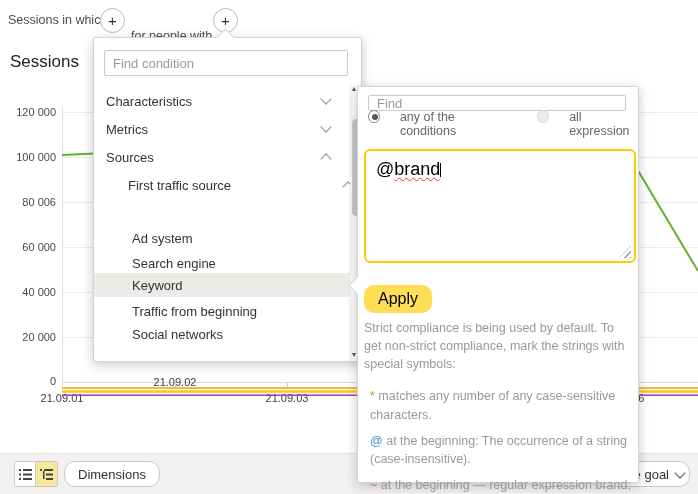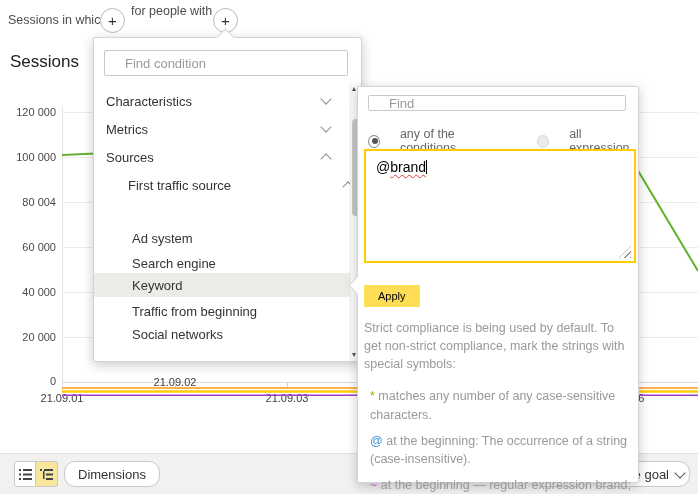--- a/index.html
+++ b/index.html
@@ -22,21 +22,21 @@
   .xlab{width:60px;text-align:center;font-size:11px;color:#3c3c3c;}
   .tick{width:1px;height:4px;background:#ccc;}
 
   
   .panel{background:#fff;border:1px solid #d6d4d1;border-radius:2px;
          box-shadow:0 3px 12px rgba(0,0,0,.22);}
   .notch{width:12px;height:12px;background:#fff;transform:rotate(45deg);}
 
   
   .cond-input{box-sizing:border-box;border:1px solid #c9c9c9;border-radius:2px;
-              font-size:13px;padding:0 20px;color:#333;outline:none;
+              font-size:13px;padding:0 8px;color:#333;outline:none;
               font-family:"Liberation Sans",sans-serif;}
   .cond-input::placeholder{color:#9a9a9a;}
   .row{position:absolute;left:0;width:250px;height:24px;display:flex;align-items:center;
        font-size:13px;color:#333;cursor:pointer;}
   .row.sel{background:#edebe8;width:256px;}
   .lvl0{padding-left:12px;} .lvl1{padding-left:34px;} .lvl2{padding-left:38px;}
   .chev{position:absolute;right:26px;width:7px;height:7px;
         border-right:1.5px solid #8f8f8f;border-bottom:1.5px solid #8f8f8f;}
   .chev.down{transform:rotate(45deg);top:6px;}
   .chev.up{transform:rotate(-135deg);top:10px;}
@@ -44,28 +44,28 @@
   .sb-thumb{width:8px;border-radius:4px;background:#c9c9c9;}
   .sb-arrow{font-size:8px;color:#555;line-height:1;}
 
   
   .radio{width:13px;height:13px;border-radius:50%;box-sizing:border-box;}
   .radio.on{border:1px solid #8a8a8a;background:#fff;position:relative;}
   .radio.on::after{content:"";position:absolute;left:2.5px;top:2.5px;width:6px;height:6px;
                    border-radius:50%;background:#555;}
   .radio.off{border:1px solid #d8d8d8;background:#ebebeb;}
   .radio-lab{font-size:12.5px;color:#666;}
-  .cond-area{box-sizing:border-box;border:2px solid #fc0;border-radius:0;background:#fff;
-             font-size:14px;color:#000;padding:8px 10px;}
+  .cond-area{box-sizing:border-box;border:2px solid #fc0;border-radius:6px;background:#fff;
+             font-size:18px;color:#000;padding:8px 10px;}
   .wavy{text-decoration:underline wavy #e03c31 1px;text-underline-offset:2px;}
   .caret{display:inline-block;width:1px;height:14px;background:#000;vertical-align:-2px;}
   .resize{position:absolute;right:3px;bottom:3px;width:12px;height:12px;
           background:repeating-linear-gradient(-45deg,#9a9a9a 0 1.3px,transparent 1.3px 4px);
           clip-path:polygon(100% 0,100% 100%,0 100%);}
-  .apply{background:#fd5;border:0;border-radius:0;font-size:11px;color:#000;
+  .apply{background:#fd5;border:0;border-radius:10px;font-size:16px;color:#000;
          padding:5px 14px;cursor:pointer;font-family:"Liberation Sans",sans-serif;}
   .help{font-size:12.5px;line-height:1.45;color:#999;}
   .help p{margin:0 0 14px 0;}
   .help .item{margin:0 0 8px 6px;}
   .sym-0{color:#99ad00;} .sym-1{color:#3c94d7;} .sym-2{color:#c75fc7;}
 
   
   .bbar{background:#f2f1ef;border-top:1px solid #e2e1de;}
   .btn{box-sizing:border-box;height:26px;background:#fff;border:1px solid #c9c9c9;
        border-radius:11px;font-size:13px;color:#333;display:flex;align-items:center;
@@ -77,40 +77,40 @@
   .goal-chev{width:7px;height:7px;border-right:1.5px solid #555;border-bottom:1.5px solid #555;
              transform:rotate(45deg);margin:-3px 0 0 7px;}
 </style>
 </head>
 <body>
 
 <div class="abs filter-label" style="left:8px;top:13px;">Sessions in which</div>
 <div class="abs plus-btn" style="left:100px;top:8px;">
     <span>+</span>
   </div>
-<div class="abs filter-label" style="left:131px;top:4px;">for people with</div>
+<div class="abs filter-label" style="left:131px;top:29px;">for people with</div>
 <div class="abs plus-btn" style="left:213px;top:8px;">
     <span>+</span>
   </div>
 
 <div class="abs" style="left:0;top:0;width:698px;height:494px;z-index:1;">
   <div class="abs chart-title" style="left:10px;top:52px;">Sessions</div>
 
   <div class="abs gridline" style="top:112px;"></div>
   <div class="abs gridline" style="top:157px;"></div>
   <div class="abs gridline" style="top:202px;"></div>
   <div class="abs gridline" style="top:247px;"></div>
   <div class="abs gridline" style="top:292px;"></div>
   <div class="abs gridline" style="top:337px;"></div>
   <div class="abs axisline" style="top:382px;"></div>
   <div class="abs vborder" style="left:62px;top:107px;height:283px;"></div>
 
   <div class="abs ylab" style="left:6px;top:106px;">120 000</div>
   <div class="abs ylab" style="left:6px;top:151px;">100 000</div>
-  <div class="abs ylab" style="left:6px;top:196px;">80 004</div>
+  <div class="abs ylab" style="left:6px;top:196px;">80 006</div>
   <div class="abs ylab" style="left:6px;top:241px;">60 000</div>
   <div class="abs ylab" style="left:6px;top:286px;">40 000</div>
   <div class="abs ylab" style="left:6px;top:331px;">20 000</div>
   <div class="abs ylab" style="left:6px;top:375px;">0</div>
 
   <div class="abs xlab" style="left:32px;top:392px;">21.09.01</div>
   <div class="abs xlab" style="left:145px;top:376px;">21.09.02</div>
   <div class="abs xlab" style="left:257px;top:392px;">21.09.03</div>
   <div class="abs xlab" style="left:369px;top:392px;">21.09.04</div>
   <div class="abs xlab" style="left:481px;top:392px;">21.09.05</div>
@@ -196,21 +196,21 @@
     <div class="abs sb-thumb" style="left:1px;top:36px;height:97px;"></div>
     <div class="abs sb-arrow" style="left:1px;bottom:2px;">▾</div>
   </div>
 </div>
 
 <div class="abs panel" style="left:357px;top:86px;width:280px;height:395px;z-index:30;">
   <div class="notch abs" style="left:-7px;top:192px;border-left:1px solid #d6d4d1;border-bottom:1px solid #d6d4d1;"></div>
 
   <input class="cond-input abs" style="left: 10px; top: 8px; width: 258px; height: 16px;" placeholder="Find">
 
-  <div class="abs" style="left:10px;top:40px;display:flex;align-items:center;gap:20px;">
+  <div class="abs" style="left:10px;top:23px;display:flex;align-items:flex-start;gap:20px;">
     <span class="radio on"></span>
     <span class="radio-lab">any of the conditions</span>
     <span class="radio off" style="margin-left:14px;"></span>
     <span class="radio-lab">all expression</span>
   </div>
 
   <div class="cond-area abs" style="left:6px;top:62px;width:272px;height:114px;">
     <span>@</span><span class="wavy">brand</span><span class="caret"></span>
     <span class="resize"></span>
   </div>

